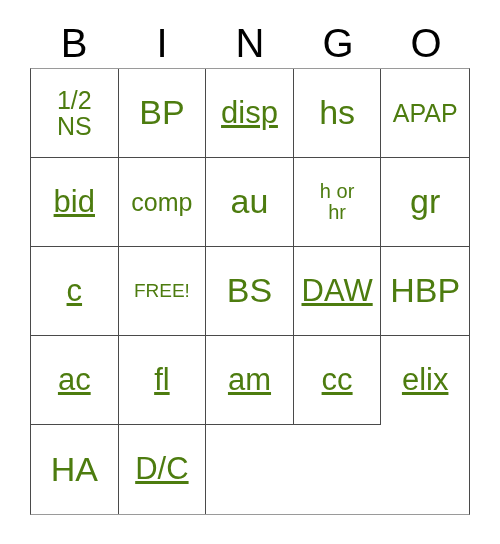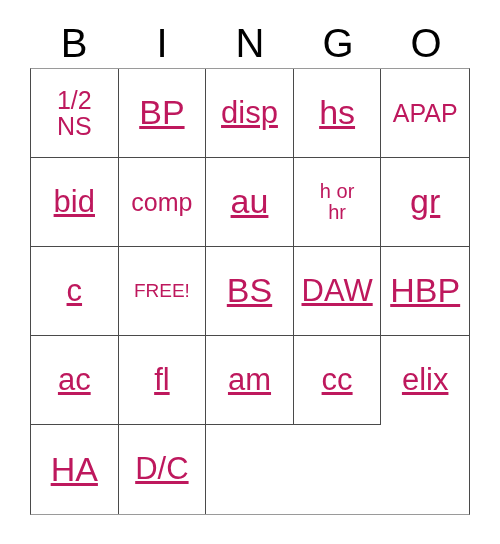--- a/index.html
+++ b/index.html
@@ -75,26 +75,26 @@
     padding: 0 1px;
   }
   .cell:nth-child(5n) { border-right: none; }
   .cell.row-last { border-bottom: none; }
 
   .cell-text {
     display: block;
     width: 100%;
     line-height: 1.05;
     font-weight: 400;
-    color: #be185d;
+    color: #4d7c0f;
     white-space: pre-line;
   }
 
   
-  .fs-xl   { font-size: 34px; text-decoration: underline; }
+  .fs-xl   { font-size: 34px; }
   .fs-lg   { font-size: 31px; text-decoration: underline; }
   .fs-md   { font-size: 20px; }
   .fs-sm   { font-size: 25px; }
   .fs-free { font-size: 19px; }
 </style>
 </head>
 <body>
 
 <div id="card">
 

